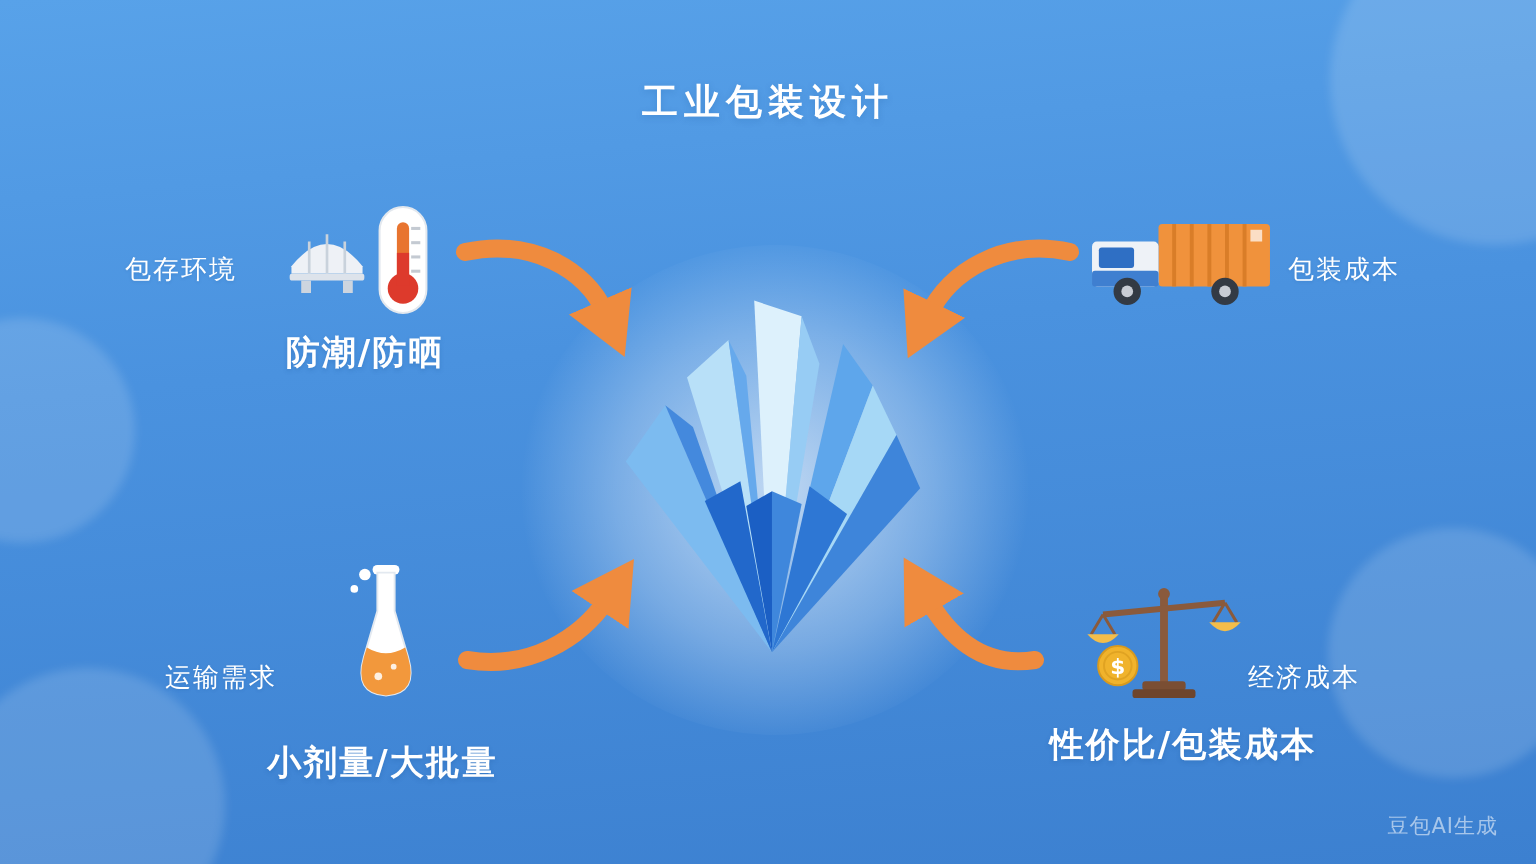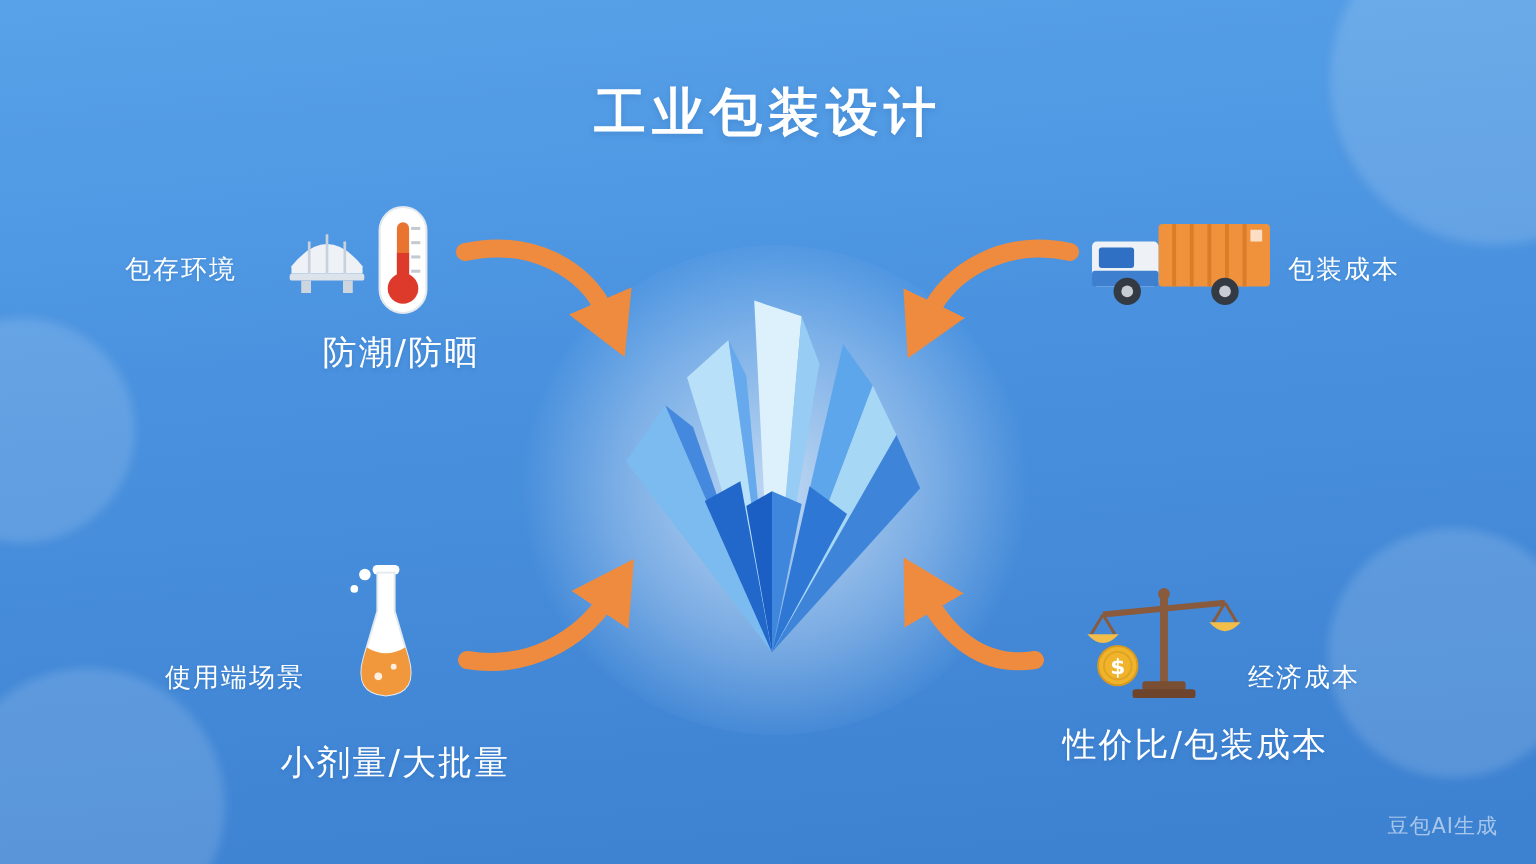--- a/index.html
+++ b/index.html
@@ -12,32 +12,32 @@
   .c1{left:1330px;top:-85px;width:330px;height:330px;}
   .c2{left:-90px;top:318px;width:225px;height:225px;}
   .c3{left:-50px;top:668px;width:275px;height:275px;}
   .c4{left:1328px;top:528px;width:250px;height:250px;}
   .glow{
     position:absolute;left:520px;top:245px;width:510px;height:490px;border-radius:50%;
     background:radial-gradient(circle,rgba(255,255,255,0.65) 0%,rgba(255,255,255,0.28) 45%,rgba(255,255,255,0) 72%);
   }
   .title{
     position:absolute;left:0;right:0;top:78px;margin:0;text-align:center;
-    color:#ffffff;font-size:52px;font-weight:bold;letter-spacing:6px;
+    color:#ffffff;font-size:36px;font-weight:bold;letter-spacing:6px;
     text-shadow:0 2px 6px rgba(30,90,160,0.25);
   }
   .arrows{position:absolute;left:0;top:0;}
   .icon-svg{position:absolute;}
   .tag{
     position:absolute;color:#ffffff;font-size:26px;letter-spacing:2px;
     text-align:left;text-shadow:0 1px 3px rgba(30,90,160,0.25);
   }
   .node-label{
-    position:absolute;color:#ffffff;font-size:34px;font-weight:normal;letter-spacing:2px;
-    text-align:right;text-shadow:0 2px 4px rgba(30,90,160,0.3);
+    position:absolute;color:#ffffff;font-size:34px;font-weight:bold;letter-spacing:2px;
+    text-align:center;text-shadow:0 2px 4px rgba(30,90,160,0.3);
   }
   .watermark{
     position:absolute;right:38px;bottom:24px;color:rgba(255,255,255,0.55);
     font-size:21px;letter-spacing:1px;
   }
 </style>
 </head>
 <body>
 
 <div class="canvas">
@@ -105,21 +105,21 @@
     <rect x="4" y="22" width="68" height="46" rx="5" fill="#eef2f7"></rect>
     <rect x="11" y="28" width="36" height="21" rx="3" fill="#2f6fc4"></rect>
     <rect x="4" y="52" width="68" height="16" rx="3" fill="#3f7fd0"></rect>
     <circle cx="40" cy="73" r="14" fill="#333a44"></circle>
     <circle cx="40" cy="73" r="6" fill="#c8ccd4"></circle>
     <circle cx="140" cy="73" r="14" fill="#333a44"></circle>
     <circle cx="140" cy="73" r="6" fill="#c8ccd4"></circle>
   </svg>
   <div class="tag" style="left:1288px;top:252px;width:145px;">包装成本</div>
 
-  <div class="tag" style="left:165px;top:660px;width:165px;">使用端场景</div>
+  <div class="tag" style="left:165px;top:660px;width:165px;">运输需求</div>
   <svg class="icon-svg" style="left:338px;top:562px;" width="96" height="148" viewBox="0 0 100 152">
     <circle cx="28" cy="12" r="6" fill="#ffffff"></circle>
     <circle cx="17" cy="27" r="4" fill="#ffffff"></circle>
     <rect x="36" y="2" width="28" height="10" rx="5" fill="#ffffff"></rect>
     <path d="M41,10 L41,50 L27,98 Q16,136 50,138 Q84,136 73,98 L59,50 L59,10 Z" fill="#ffffff" stroke="#e3e9f0" stroke-width="2"></path>
     <path d="M30,88 L27,98 Q16,136 50,138 Q84,136 73,98 L70,88 Q50,100 30,88 Z" fill="#f2983c"></path>
     <circle cx="42" cy="118" r="4" fill="#ffffff" opacity="0.85"></circle>
     <circle cx="58" cy="108" r="3" fill="#ffffff" opacity="0.85"></circle>
   </svg>
   <div class="node-label" style="left:255px;top:722px;width:255px;margin-top:18px;">小剂量/大批量</div>

